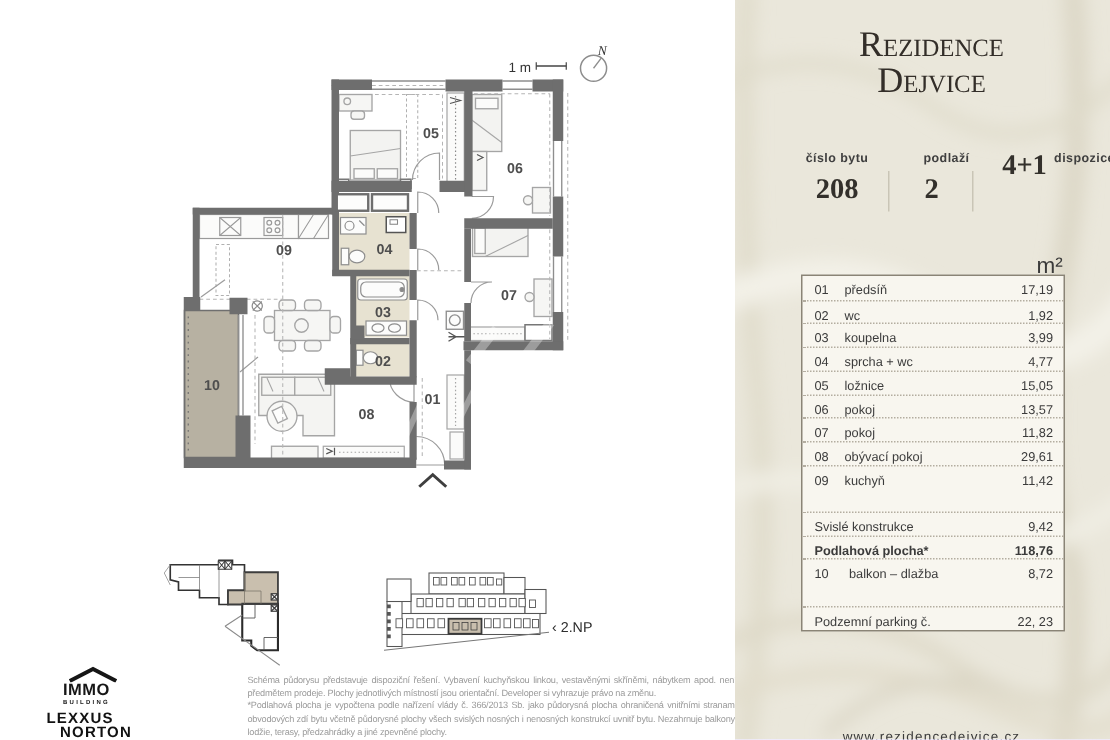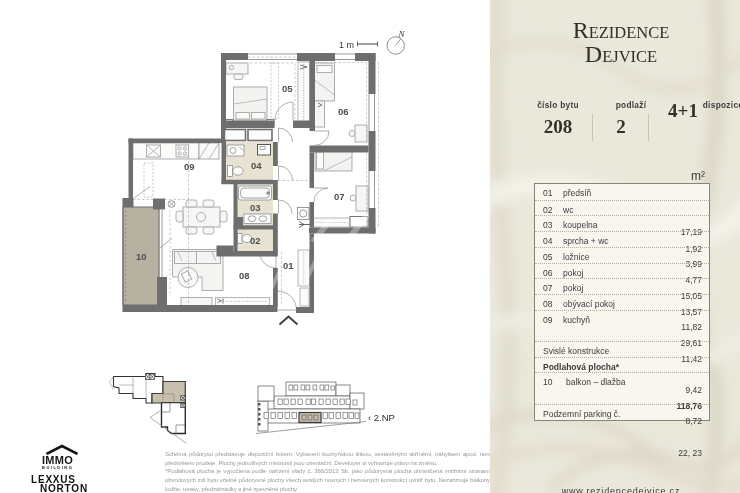--- a/index.html
+++ b/index.html
@@ -15,21 +15,21 @@
   .sc{font-size:16.5px;}
   .hdrlbl{position:absolute;font-size:8.3px;font-weight:bold;color:#3f3f3f;letter-spacing:.3px;transform:translateX(-50%);}
   .hdrval{position:absolute;font-family:"Liberation Serif",serif;font-size:19px;color:#33302b;transform:translateX(-50%);font-weight:bold;}
   .vdiv{position:absolute;width:1px;background:#c9c5b6;}
   #tbl{position:absolute;left:44px;top:183px;width:174px;height:236px;
        border:1px solid #8a8476;background:#f8f6ef;}
   .trow{position:absolute;left:0;width:100%;height:15.7px;font-size:8.5px;color:#3b3b3b;}
   .trow .num{position:absolute;left:8px;top:4px;}
   .trow .nm{position:absolute;left:28px;top:4px;}
   .trow .lbl{position:absolute;left:8px;top:4px;}
-  .trow .val{position:absolute;right:7px;top:4px;margin-top:39px;}
+  .trow .val{position:absolute;right:7px;top:4px;}
   .trow.sep{border-top:1px dotted #b3ada0;}
   .b{font-weight:bold;}
   #foot{position:absolute;left:0;top:486px;width:262px;text-align:center;
         font-size:9px;color:#3a3a3a;letter-spacing:.8px;}
   
   #immologo{left:42px;top:444px;width:36px;text-align:left;color:#161616;}
   #immologo svg{display:block;margin:0 auto;}
   #immotxt{font-weight:bold;font-size:11px;letter-spacing:.3px;line-height:9px;margin-top:1px;}
   #bldg{font-size:4px;letter-spacing:1.5px;font-weight:bold;line-height:3.5px;margin-top:0.5px;}
   #lexxus{left:31px;top:476px;width:66px;color:#111;font-weight:bold;font-size:10px;letter-spacing:.8px;line-height:8.6px;}
@@ -553,21 +553,21 @@
     <div class="hdrval" style="left:131px;top:116px;">2</div>
 
     <div class="hdrlbl" style="left:193px;top:100px;margin-left:40px;">dispozice</div>
 
     <div class="hdrval" style="left:193px;top:100px;">4+1</div>
 
     <div class="vdiv" style="left:102px;top:114px;height:27px;"></div>
 
     <div class="vdiv" style="left:158px;top:114px;height:27px;"></div>
 
-    <div class="abs" style="left:201px;top:168.5px;font-size:12px;color:#3a3a3a;">m²</div>
+    <div class="abs" style="left:201px;top:168.5px;font-size:15px;color:#3a3a3a;">m²</div>
 
     <div id="tbl">
 
       <div class="trow" style="top:0px;">
           <span class="num">01</span>
           <span class="nm">předsíň</span>
           <span class="val">17,19</span>
         </div>
 
       <div class="trow sep" style="top:15.7px;">

